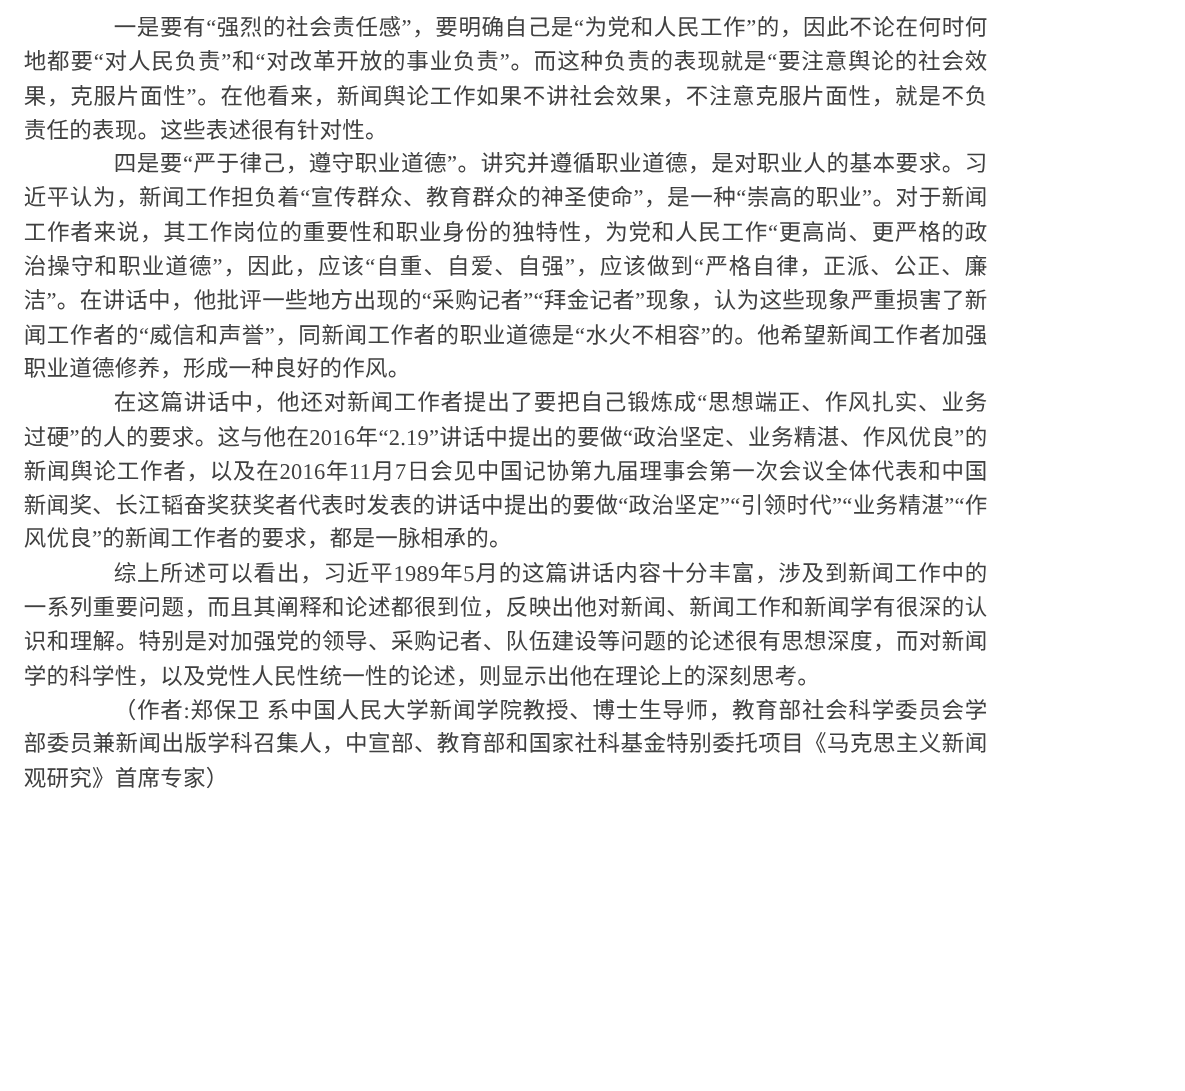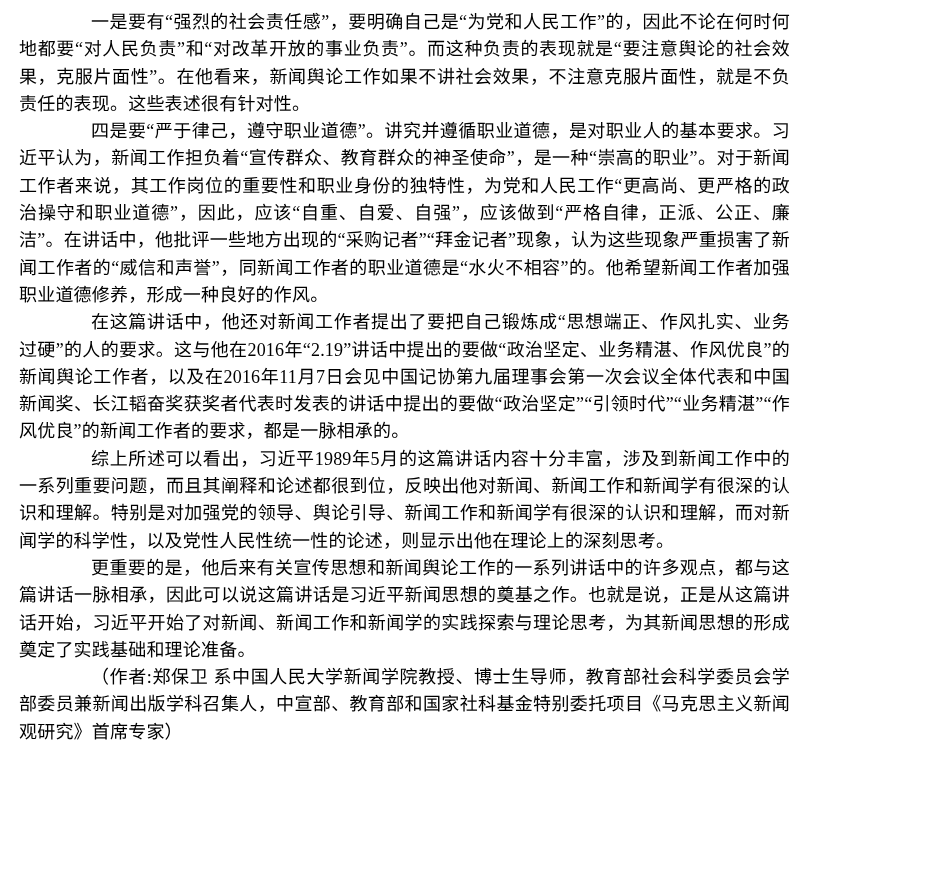--- a/index.html
+++ b/index.html
@@ -14,32 +14,31 @@
     overflow: hidden;
   }
   
   .article {
     box-sizing: border-box;
     width: 808px;
     padding: 9px 18px 0 19px;
     font-family: "Liberation Serif", "DejaVu Serif", serif;
     font-size: 18px;
     line-height: 27.3px;
-    color: #000000;
+    color: #404040;
     text-align: justify;
     letter-spacing: 0.2px;
   }
   .article p {
     margin: 0;
     text-indent: 72px; 
   }
 </style>
 </head>
 <body>
 
 <main class="article">
   <p>一是要有“强烈的社会责任感”，要明确自己是“为党和人民工作”的，因此不论在何时何地都要“对人民负责”和“对改革开放的事业负责”。而这种负责的表现就是“要注意舆论的社会效果，克服片面性”。在他看来，新闻舆论工作如果不讲社会效果，不注意克服片面性，就是不负责任的表现。这些表述很有针对性。</p>
   <p>四是要“严于律己，遵守职业道德”。讲究并遵循职业道德，是对职业人的基本要求。习近平认为，新闻工作担负着“宣传群众、教育群众的神圣使命”，是一种“崇高的职业”。对于新闻工作者来说，其工作岗位的重要性和职业身份的独特性，为党和人民工作“更高尚、更严格的政治操守和职业道德”，因此，应该“自重、自爱、自强”，应该做到“严格自律，正派、公正、廉洁”。在讲话中，他批评一些地方出现的“采购记者”“拜金记者”现象，认为这些现象严重损害了新闻工作者的“威信和声誉”，同新闻工作者的职业道德是“水火不相容”的。他希望新闻工作者加强职业道德修养，形成一种良好的作风。</p>
   <p>在这篇讲话中，他还对新闻工作者提出了要把自己锻炼成“思想端正、作风扎实、业务过硬”的人的要求。这与他在2016年“2.19”讲话中提出的要做“政治坚定、业务精湛、作风优良”的新闻舆论工作者，以及在2016年11月7日会见中国记协第九届理事会第一次会议全体代表和中国新闻奖、长江韬奋奖获奖者代表时发表的讲话中提出的要做“政治坚定”“引领时代”“业务精湛”“作风优良”的新闻工作者的要求，都是一脉相承的。</p>
-  <p>综上所述可以看出，习近平1989年5月的这篇讲话内容十分丰富，涉及到新闻工作中的一系列重要问题，而且其阐释和论述都很到位，反映出他对新闻、新闻工作和新闻学有很深的认识和理解。特别是对加强党的领导、舆论引导、新闻工作和新闻学有很深的认识和理解，而对新闻学的科学性，以及党性人民性统一性的论述，则显示出他在理论上的深刻思考。</p>
-  <p>更重要的是，他后来有关宣传思想和新闻舆论工作的一系列讲话中的许多观点，都与这篇讲话一脉相承，因此可以说这篇讲话是习近平新闻思想的奠基之作。也就是说，正是从这篇讲话开始，习近平开始了对新闻、新闻工作和新闻学的实践探索与理论思考，为其新闻思想的形成奠定了实践基础和理论准备。</p>
+  <p>综上所述可以看出，习近平1989年5月的这篇讲话内容十分丰富，涉及到新闻工作中的一系列重要问题，而且其阐释和论述都很到位，反映出他对新闻、新闻工作和新闻学有很深的认识和理解。特别是对加强党的领导、采购记者、队伍建设等问题的论述很有思想深度，而对新闻学的科学性，以及党性人民性统一性的论述，则显示出他在理论上的深刻思考。</p>
   <p>（作者:郑保卫 系中国人民大学新闻学院教授、博士生导师，教育部社会科学委员会学部委员兼新闻出版学科召集人，中宣部、教育部和国家社科基金特别委托项目《马克思主义新闻观研究》首席专家）</p>
 </main>
 
 </body></html>

